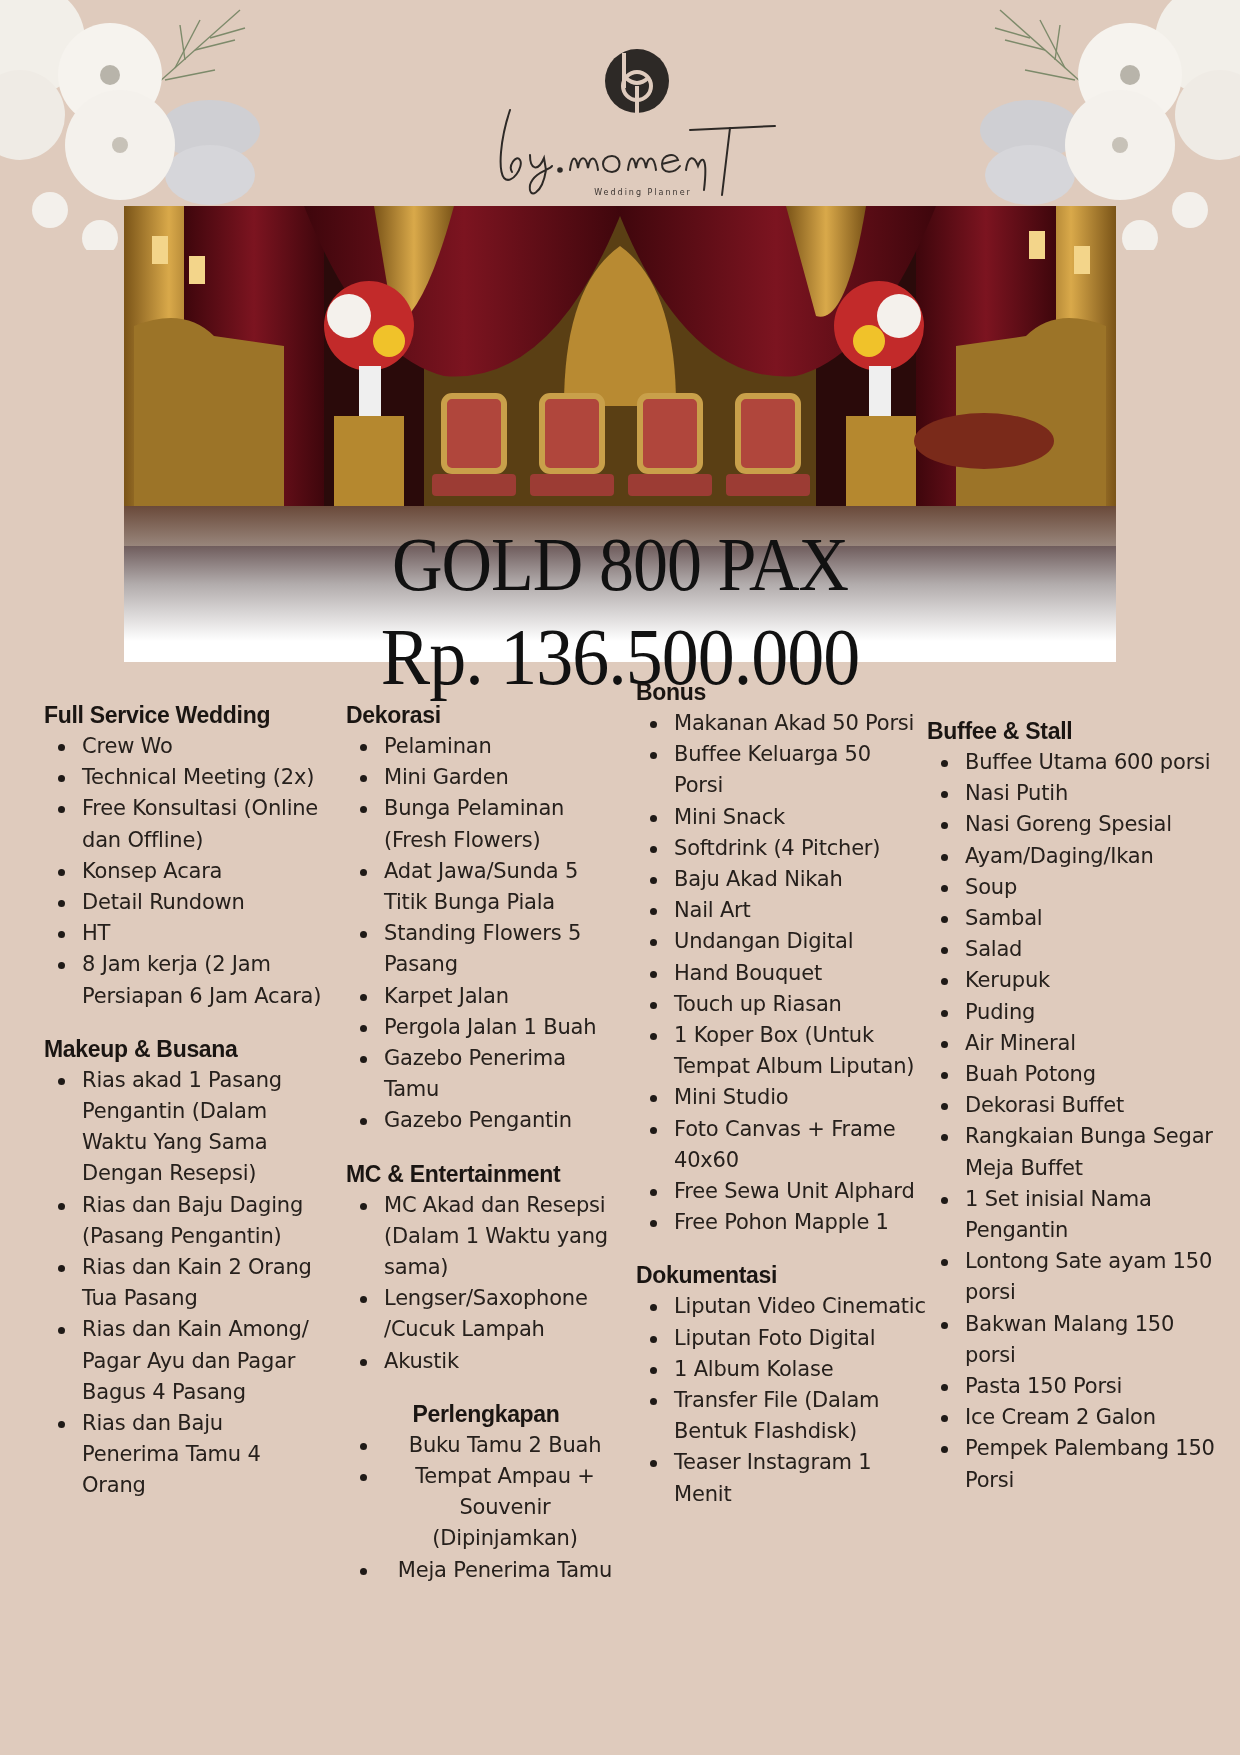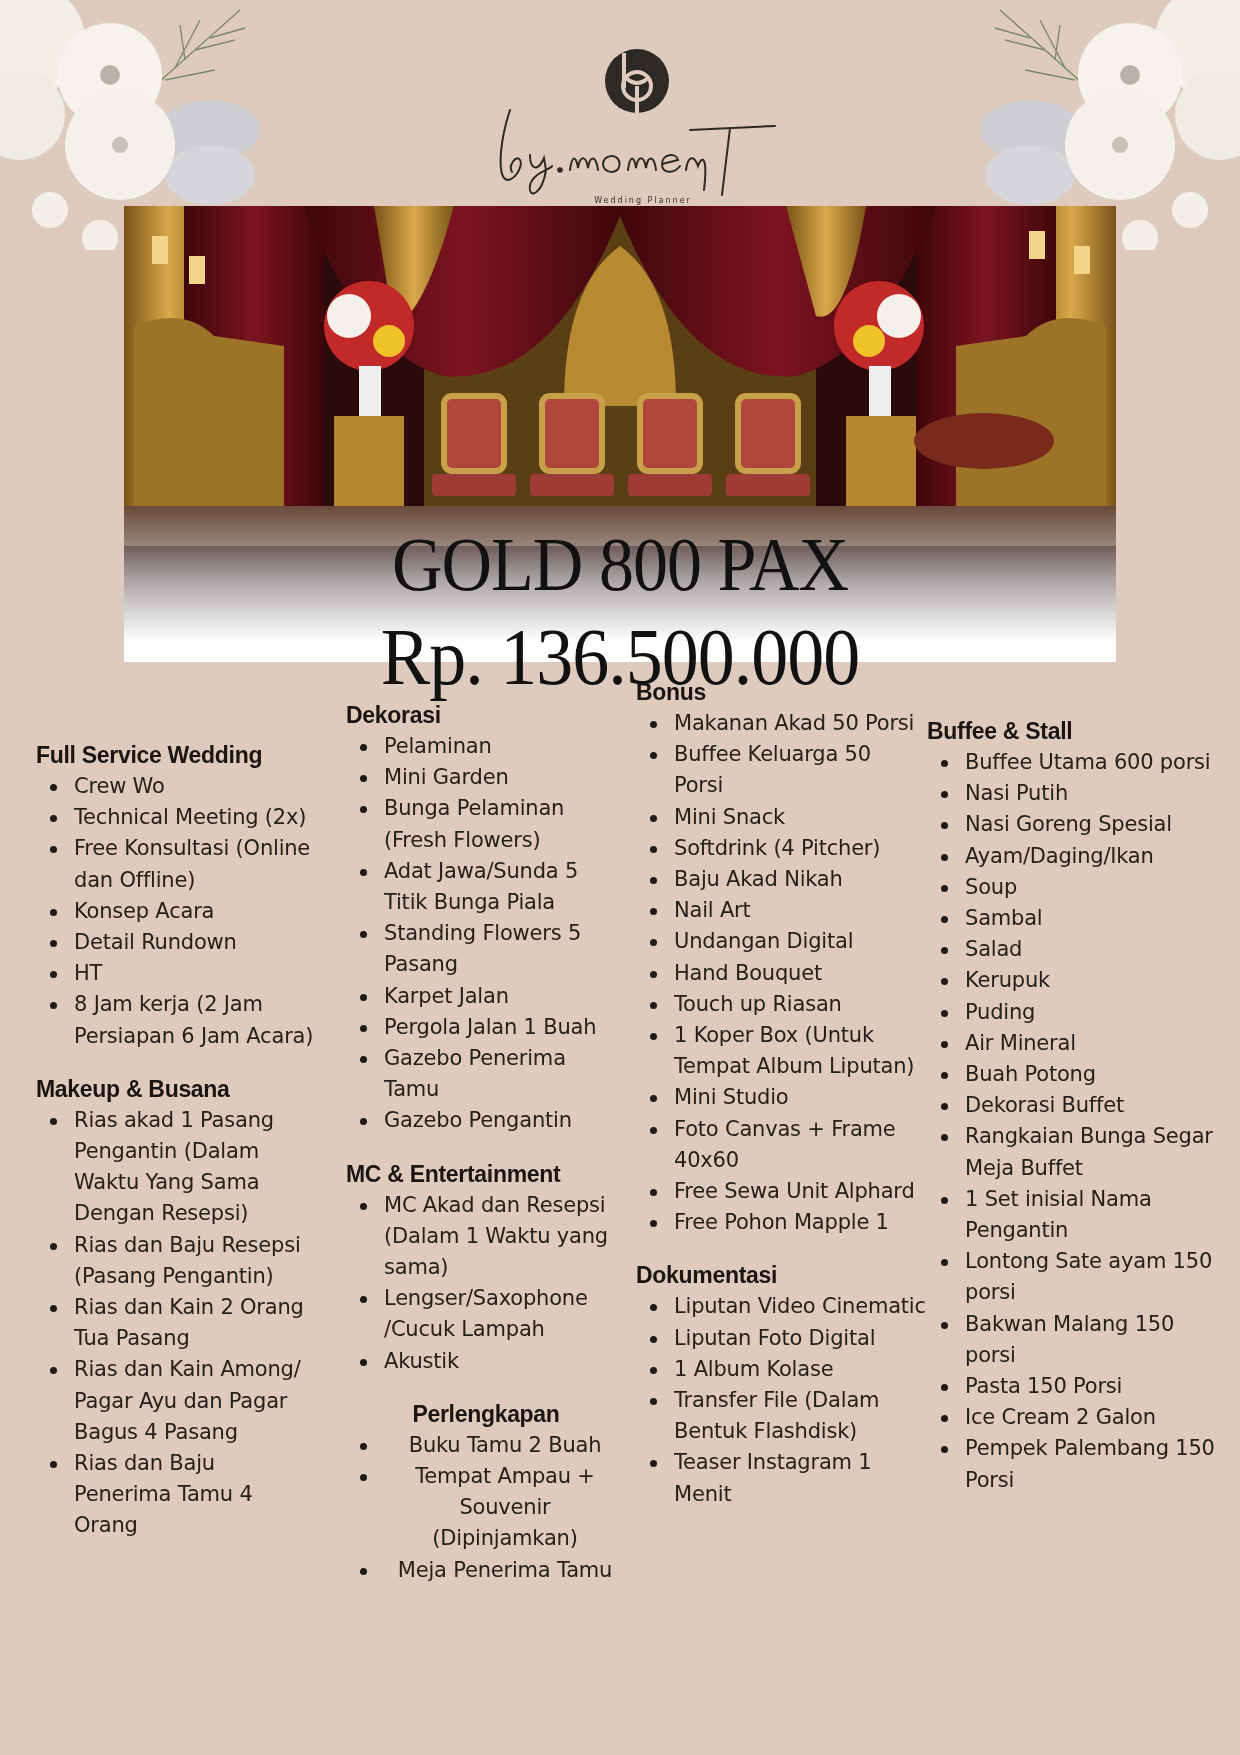--- a/index.html
+++ b/index.html
@@ -19,21 +19,21 @@
     .floral.right { right: 0; transform: scaleX(-1); }
 
     
     .logo-mark {
       position: absolute; left: 604px; top: 48px; width: 66px; height: 66px;
     }
     .logo-script {
       position: absolute; left: 490px; top: 100px; width: 290px; height: 105px;
     }
     .logo-tagline {
-      position: absolute; left: 568px; top: 196px; width: 150px; text-align: center;
+      position: absolute; left: 568px; top: 188px; width: 150px; text-align: center;
       font-family: "DejaVu Sans", sans-serif; font-size: 8px; letter-spacing: 2px; color: #3b3431;
     }
 
     
     .hero {
       position: absolute; left: 124px; top: 206px; width: 992px; height: 456px;
       background: #ffffff; overflow: hidden;
     }
     .hero svg { position: absolute; left: 0; top: 0; }
     .hero-fade {
@@ -61,21 +61,21 @@
     ul.items { list-style: none; }
     ul.items li {
       position: relative; padding-left: 38px;
       font-family: "DejaVu Sans", sans-serif; font-size: 21px; line-height: 31.2px;
       color: #26201c; letter-spacing: -0.2px;
     }
     ul.items li::before {
       content: ""; position: absolute; left: 14px; top: 13px; width: 7px; height: 7px;
       border-radius: 50%; background: #1f1a17;
     }
-    .col1 { left: 36px; top: 700px; width: 280px; margin-top: 40px; }
+    .col1 { left: 44px; top: 700px; width: 280px; }
     .col2 { left: 346px; top: 700px; width: 280px; }
     .col3 { left: 636px; top: 677px; width: 290px; }
     .col4 { left: 927px; top: 716px; width: 300px; }
     .col1 .sec-makeup { margin-top: 14px; }
     .col2 .sec-mc { margin-top: 12px; }
     .col2 .sec-perl { margin-top: 16px; text-align: center; }
     .col3 .sec-dok { margin-top: 13px; }
   </style>
 </head>
 <body>
@@ -229,21 +229,21 @@
         <li>Konsep Acara</li>
         <li>Detail Rundown</li>
         <li>HT</li>
         <li>8 Jam kerja (2 Jam Persiapan 6 Jam Acara)</li>
       </ul>
   </div>
   <div class="section sec-makeup">
     <div class="section-title">Makeup &amp; Busana</div>
     <ul class="items">
         <li>Rias akad 1 Pasang Pengantin (Dalam Waktu Yang Sama Dengan Resepsi)</li>
-        <li>Rias dan Baju Resepsi (Pasang Pengantin)</li>
+        <li>Rias dan Baju Daging (Pasang Pengantin)</li>
         <li>Rias dan Kain 2 Orang Tua Pasang</li>
         <li>Rias dan Kain Among/ Pagar Ayu dan Pagar Bagus 4 Pasang</li>
         <li>Rias dan Baju Penerima Tamu 4 Orang</li>
       </ul>
   </div>
 </div>
 
 <div class="col col2">
   <div class="section">
     <div class="section-title">Dekorasi</div>

